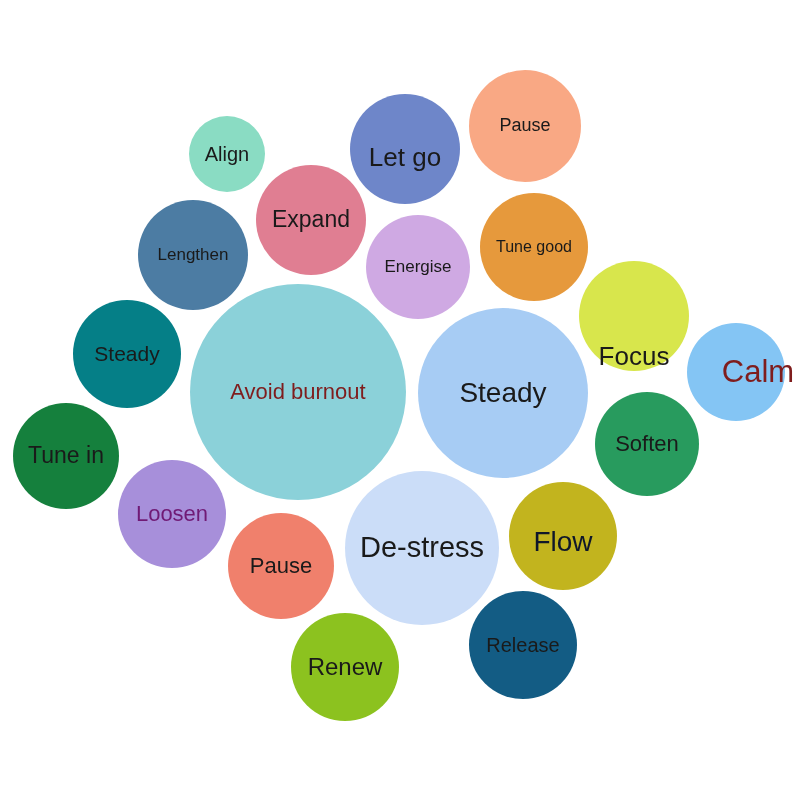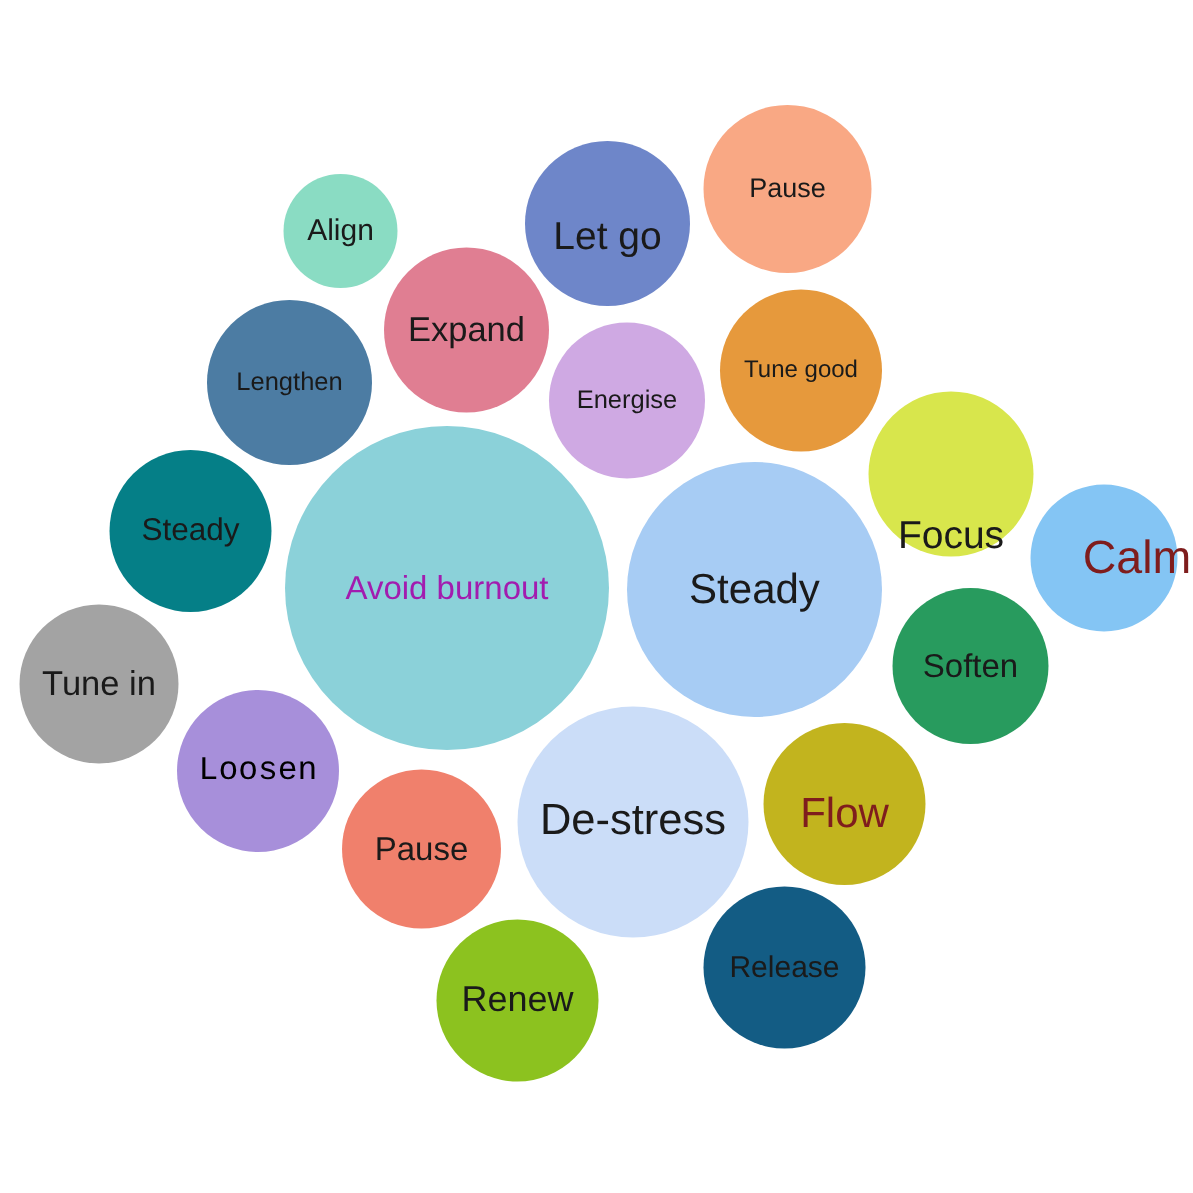--- a/index.html
+++ b/index.html
@@ -62,39 +62,39 @@
       <div class="bubble" style="left: 687px; top: 323px; width: 98px; height: 98px; background: rgb(132, 197, 244);">
         <span class="bubble-label" style="font-size: 31px; color: #7f1d1d; margin-left: 44px;">Calm</span>
       </div>
       <div class="bubble" style="left: 595px; top: 392px; width: 104px; height: 104px; background: rgb(40, 155, 94);">
         <span class="bubble-label" style="font-size: 22px; color: rgb(26, 26, 26);">Soften</span>
       </div>
       <div class="bubble" style="left: 73px; top: 300px; width: 108px; height: 108px; background: rgb(5, 127, 135);">
         <span class="bubble-label" style="font-size: 21px; color: rgb(26, 26, 26);">Steady</span>
       </div>
       <div class="bubble" style="left: 190px; top: 284px; width: 216px; height: 216px; background: rgb(139, 209, 217);">
-        <span class="bubble-label" style="font-size: 22px; color: #a21caf;">Avoid burnout</span>
+        <span class="bubble-label" style="font-size: 22px; color: #7f1d1d;">Avoid burnout</span>
       </div>
       <div class="bubble" style="left: 418px; top: 308px; width: 170px; height: 170px; background: rgb(167, 204, 244);">
         <span class="bubble-label" style="font-size: 28px; color: rgb(26, 26, 26);">Steady</span>
       </div>
-      <div class="bubble" style="left: 13px; top: 403px; width: 106px; height: 106px; background: #a3a3a3; justify-content: center;">
+      <div class="bubble" style="left: 13px; top: 403px; width: 106px; height: 106px; background: #15803d; justify-content: center;">
         <span class="bubble-label" style="font-size: 23px; color: rgb(26, 26, 26);">Tune in</span>
       </div>
       <div class="bubble" style="left: 118px; top: 460px; width: 108px; height: 108px; background: rgb(167, 143, 218);">
-        <span class="bubble-label" style="font-size: 22px; color: #000000; font-family: Liberation Mono, monospace;">Loosen</span>
+        <span class="bubble-label" style="font-size: 22px; color: #701a75;">Loosen</span>
       </div>
       <div class="bubble" style="left: 228px; top: 513px; width: 106px; height: 106px; background: rgb(240, 128, 108);">
         <span class="bubble-label" style="font-size: 22px; color: rgb(26, 26, 26);">Pause</span>
       </div>
       <div class="bubble" style="left: 345px; top: 471px; width: 154px; height: 154px; background: rgb(203, 221, 248);">
         <span class="bubble-label" style="font-size: 29px; color: rgb(26, 26, 26);">De-stress</span>
       </div>
       <div class="bubble" style="left: 509px; top: 482px; width: 108px; height: 108px; background: rgb(194, 180, 30);">
-        <span class="bubble-label" style="font-size: 28px; color: #7f1d1d; margin-top: 12px;">Flow</span>
+        <span class="bubble-label" style="font-size: 28px; color: #0f172a; margin-top: 12px;">Flow</span>
       </div>
       <div class="bubble" style="left: 469px; top: 591px; width: 108px; height: 108px; background: rgb(19, 92, 132);">
         <span class="bubble-label" style="font-size: 20px; color: rgb(26, 26, 26);">Release</span>
       </div>
       <div class="bubble" style="left: 291px; top: 613px; width: 108px; height: 108px; background: rgb(140, 194, 31);">
         <span class="bubble-label" style="font-size: 24px; color: rgb(26, 26, 26);">Renew</span>
       </div>
     </div>
 </div>
 

